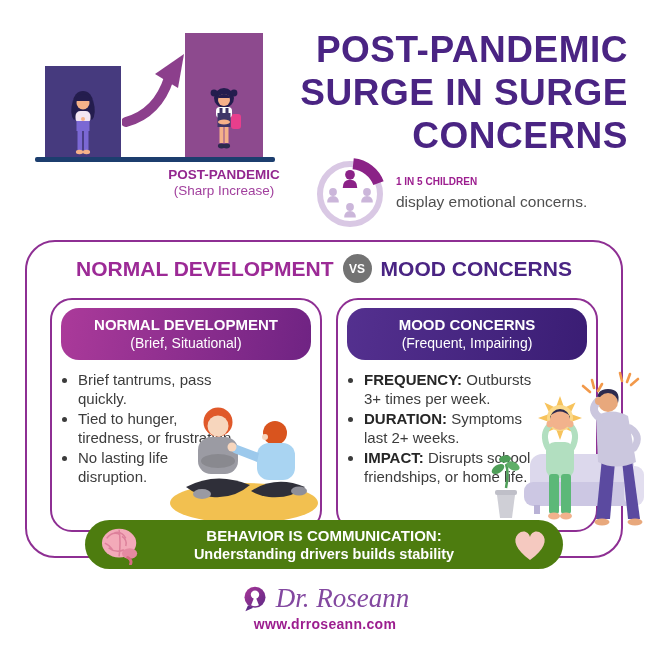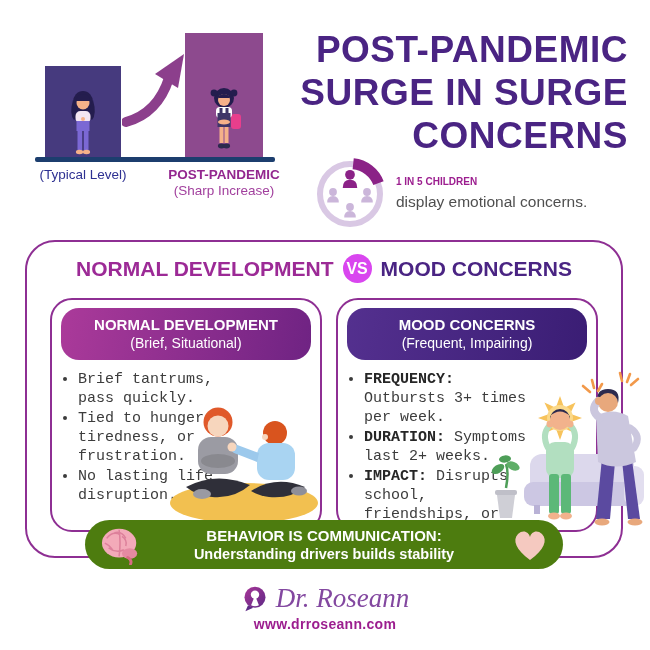--- a/index.html
+++ b/index.html
@@ -31,33 +31,33 @@
   .stat-headline{font-weight:bold;font-size:10px;color:#9c1e8f;}
   .stat-desc{font-size:15.5px;color:#4f4f4f;}
 
   
   .main-box{position:absolute;left:25px;top:240px;width:598px;height:318px;
     border:2.5px solid #8e2f93;border-radius:30px;background:#fff;box-sizing:border-box;}
   .box-header{position:absolute;left:25px;top:254px;width:598px;display:flex;
     align-items:center;justify-content:center;gap:9px;}
   .box-header .ht-left{font-weight:bold;font-size:21px;color:#9c2a96;}
   .box-header .ht-right{font-weight:bold;font-size:21px;color:#4a2483;}
-  .vs-badge{width:29px;height:29px;border-radius:50%;background:#d946ef;color:#fff;
-    font-weight:bold;font-size:16px;display:flex;align-items:center;justify-content:center;}
+  .vs-badge{width:29px;height:29px;border-radius:50%;background:#737373;color:#fff;
+    font-weight:bold;font-size:12px;display:flex;align-items:center;justify-content:center;}
 
   .card{position:absolute;background:#fff;border:2px solid #8e2f93;border-radius:22px;box-sizing:border-box;}
   .card-left{left:50px;top:298px;width:272px;height:234px;}
   .card-right{left:336px;top:298px;width:262px;height:234px;}
   .pill{margin:8px 9px 0 9px;border-radius:18px;text-align:center;padding:7px 4px 8px 4px;color:#fff;}
   .pill-left{background:linear-gradient(100deg,#ab3a9a 0%,#6f2383 100%);}
   .pill-right{background:linear-gradient(100deg,#54308f 0%,#3a1d74 100%);}
   .pill .pt{font-weight:bold;font-size:15px;line-height:19px;}
   .pill .ps{font-size:14px;line-height:18px;}
   ul.bullets{margin:10px 0 0 0;padding:0 0 0 26px;color:#3c3c3c;font-size:15px;line-height:19px;}
-  ul.bullets li{margin-bottom:1px;font-family:Liberation Mono, monospace;}
+  ul.bullets li{margin-bottom:1px;}
   ul.bullets strong{color:#262626;}
   .bullets-left{width:158px;}
   .bullets-right{width:178px;}
 
   .calm-illustration{position:absolute;right:-2px;bottom:2px;width:160px;height:142px;}
   .distress-illustration{position:absolute;left:478px;top:366px;width:170px;height:166px;z-index:5;}
 
   
   .banner{position:absolute;left:85px;top:520px;width:478px;height:49px;background:#4d7c0f;
     border-radius:25px;z-index:6;display:flex;align-items:center;justify-content:center;}
@@ -117,21 +117,20 @@
   </div>
 
   <svg class="arrow-svg" viewBox="0 0 64 78">
     <path d="M4 70 C 26 64, 40 48, 47 26" stroke="#8c3f8c" stroke-width="10" fill="none" stroke-linecap="round"></path>
     <polygon points="33,22 62,2 56,36" fill="#8c3f8c"></polygon>
   </svg>
 
   <div class="baseline"></div>
 
   <div class="bar-label label-pre">
-    <div class="l2">(Typical Level)</div>
   </div>
   <div class="bar-label label-post">
     <div class="l1">POST-PANDEMIC</div>
     <div class="l2">(Sharp Increase)</div>
   </div>
 
   <div class="page-title">
     <div>POST-PANDEMIC</div>
     <div>SURGE IN SURGE</div>
     <div>CONCERNS</div>

